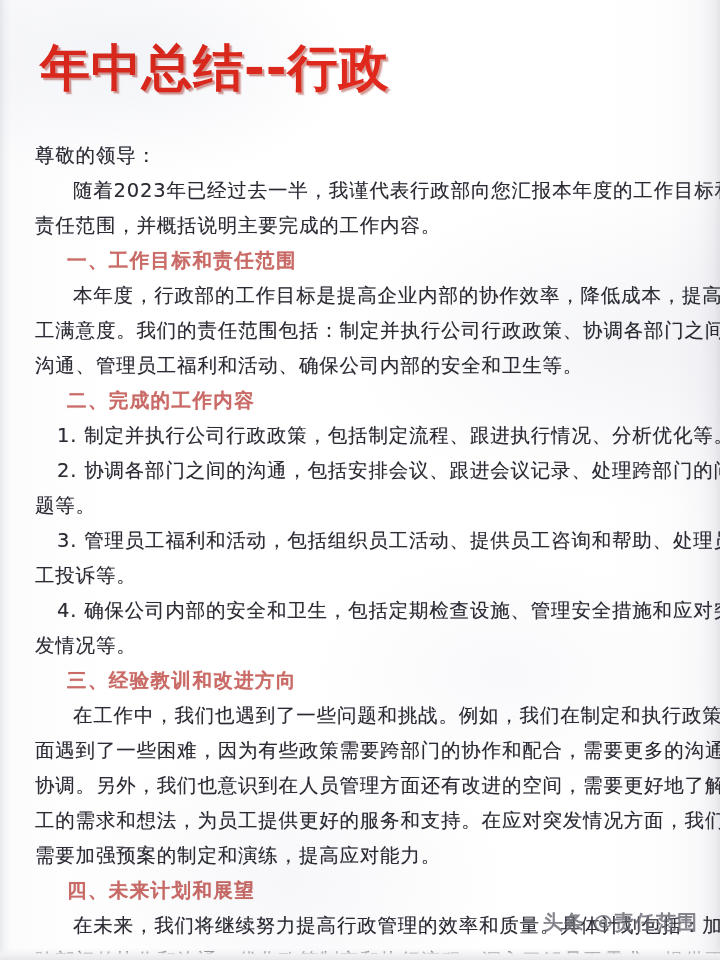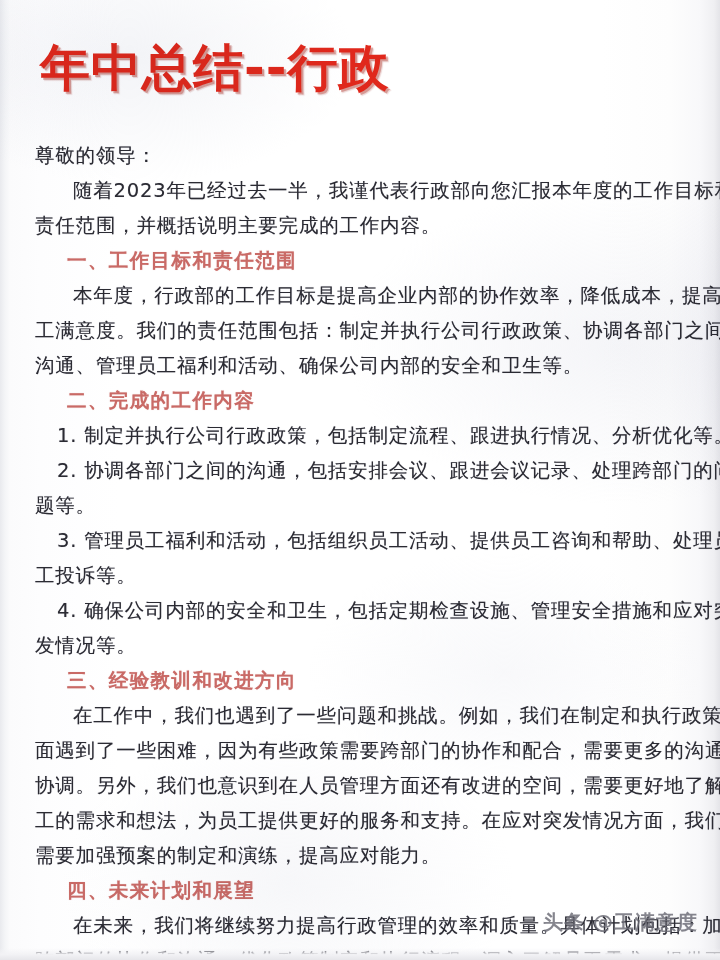--- a/index.html
+++ b/index.html
@@ -158,15 +158,15 @@
       <div class="line">工的需求和想法，为员工提供更好的服务和支持。在应对突发情况方面，我们也</div>
       <div class="line">需要加强预案的制定和演练，提高应对能力。</div>
 
       <div class="heading">四、未来计划和展望</div>
       <div class="line indent">在未来，我们将继续努力提高行政管理的效率和质量。具体计划包括：加强</div>
       <div class="line">跨部门的协作和沟通，优化政策制定和执行流程；深入了解员工需求，提供更好</div>
 
     </div>
   </div>
 
-  <div class="watermark">头条 @工满意度</div>
+  <div class="watermark">头条 @责任范围</div>
 
 </div>
 
 </body></html>

